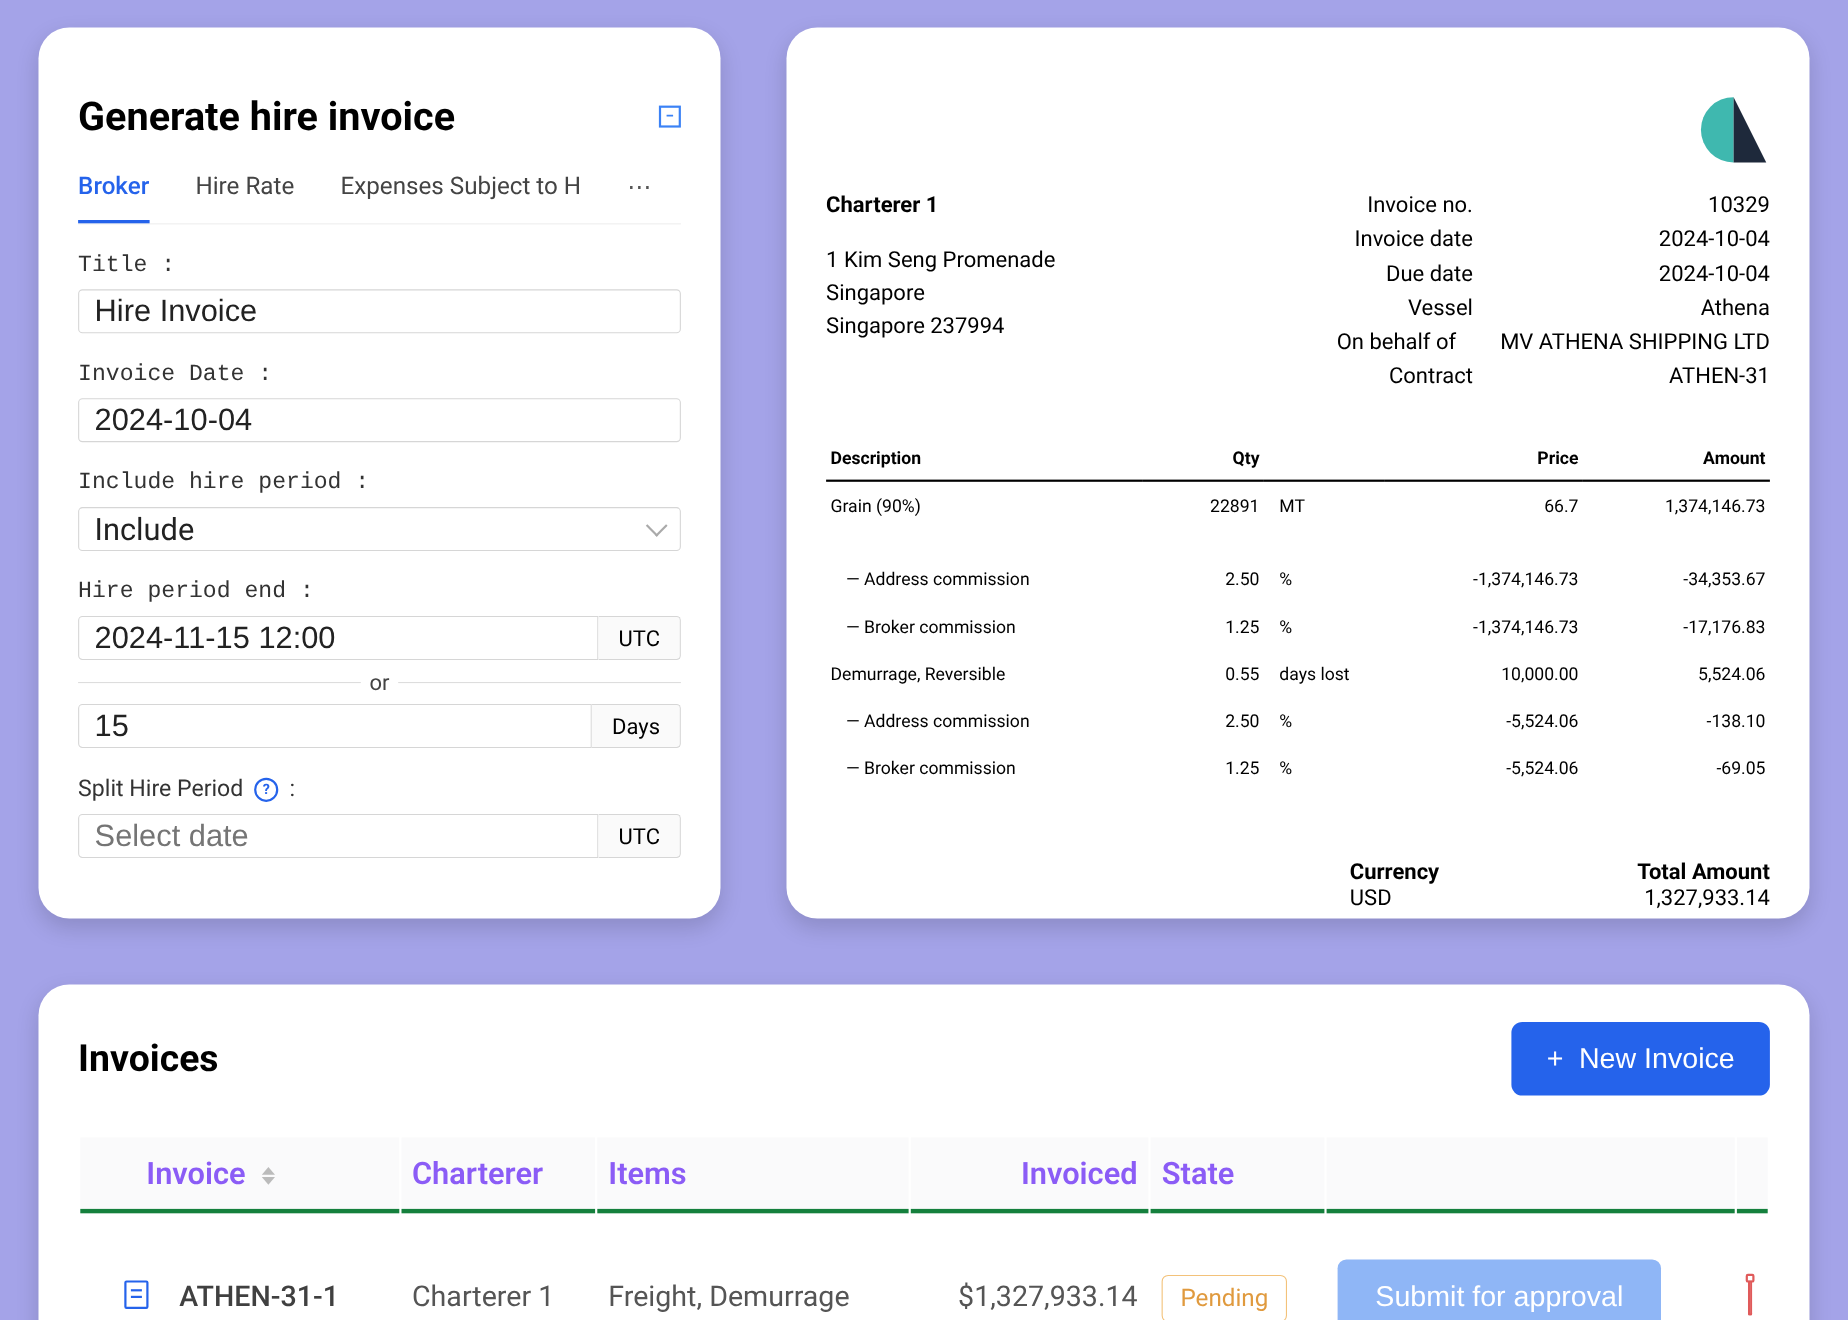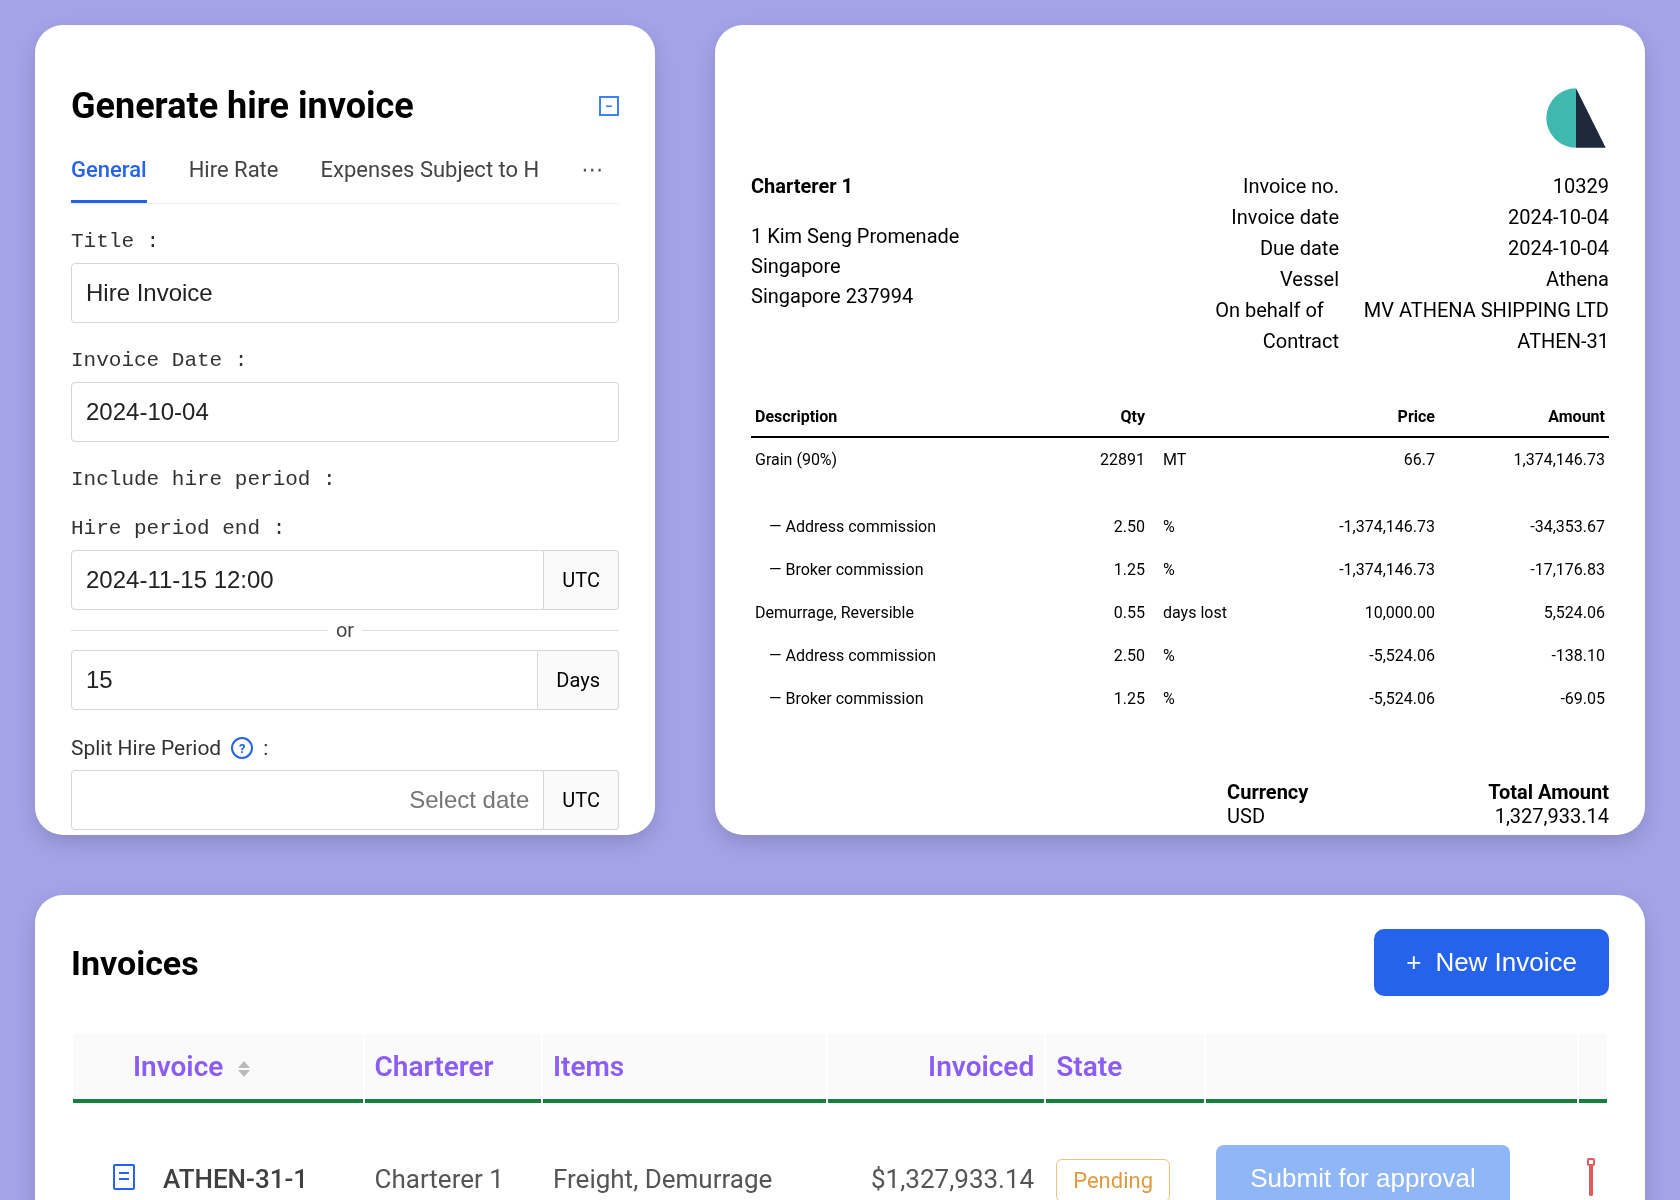--- a/index.html
+++ b/index.html
@@ -29,42 +29,42 @@
   width: 20px; height: 20px; border: 2px solid #3b82f6; display:flex;
   align-items:center; justify-content:center; color:#3b82f6; font-weight:700; font-size:14px;
 }
 .tabs { display:flex; gap:42px; margin-top:30px; border-bottom: 1px solid #eee; position:relative; }
 .tab { font-size: 22px; color:#444; padding-bottom: 18px; cursor:pointer; white-space:nowrap; }
 .tab.active { color:#2563eb; border-bottom: 3px solid #2563eb; font-weight:500; }
 .tab-ellipsis { font-size:22px; color:#555; padding-bottom: 18px; }
 .field-label { font-size: 21px; color:#333; margin-top: 26px; margin-bottom: 10px; font-family: Liberation Mono, monospace; }
 .field-label::after { content: " :"; }
 .input, .select {
-  width:100%; height:60px; border:1px solid #d6d6d6; border-radius:4px;
-  font-size:24px; padding: 0 14px; color:#222;
+  width:100%; height:40px; border:1px solid #d6d6d6; border-radius:4px;
+  font-size:28px; padding: 0 14px; color:#222;
 }
 .select { display:flex; align-items:center; justify-content:space-between; }
 .chevron-down {
   width:14px; height:14px; border-right:2px solid #aaa; border-bottom:2px solid #aaa;
   transform: rotate(45deg); margin-top:-6px;
 }
 .input-addon-row { display:flex; }
 .input-addon-row .input { border-radius:4px 0 0 4px; flex:1; }
 .addon {
   border:1px solid #d6d6d6; border-left:none; border-radius:0 4px 4px 0;
   display:flex; align-items:center; justify-content:center; padding:0 18px;
   font-size:20px; background:#fafafa;
 }
 .or-row { display:flex; align-items:center; margin:8px 0; gap:8px; }
 .or-row hr { flex:1; border:none; border-top:1px solid #ddd; }
 .or-text { font-size:20px; color:#444; }
 .help-label-row { display:flex; align-items:center; gap:10px; margin-top:26px; margin-bottom:10px; }
 .help-label-row .lbl { font-size:21px; color:#333; }
 .help-icon { width:22px; height:22px; border:2px solid #2563eb; border-radius:50%; color:#2563eb; font-size:13px; font-weight:700; display:flex; align-items:center; justify-content:center; }
-.placeholder { color:#b91c1c;text-align:right; }
+.placeholder { color:#b91c1c; }
 
 
 .logo-row { display:flex; justify-content:flex-end; margin-bottom:20px; }
 .logo-svg { width:66px; height:66px; }
 .meta-row { display:flex; justify-content:space-between; }
 .party-block { font-size:20px; line-height:1.5; }
 .party-name { font-weight:700; margin-bottom:20px; }
 .meta-table { font-size:20px; line-height:1.55; }
 .meta-table .r { display:flex; gap:40px; justify-content:flex-end;}
 .meta-table .k { text-align:right; min-width:170px;}
@@ -111,33 +111,37 @@
 <body>
 
 <div class="row">
 
   <div class="card form-card">
     <div class="form-header">
       <h1 class="form-title">Generate hire invoice</h1>
       <div class="collapse-icon">−</div>
     </div>
     <div class="tabs">
-      <div class="tab active">General</div>
+      <div class="tab active">Broker</div>
       <div class="tab">Hire Rate</div>
       <div class="tab">Expenses Subject to H</div>
       <div class="tab-ellipsis">⋯</div>
     </div>
 
     <div class="field-label">Title</div>
     <input class="input" value="Hire Invoice" style="">
 
     <div class="field-label">Invoice Date</div>
     <input class="input" value="2024-10-04" style="">
 
     <div class="field-label">Include hire period</div>
+    <div class="select">
+      <span>Include</span>
+      <span class="chevron-down"></span>
+    </div>
 
     <div class="field-label">Hire period end</div>
     <div class="input-addon-row">
       <input class="input" value="2024-11-15 12:00" style="">
       <div class="addon">UTC</div>
     </div>
     <div class="or-row">
       <hr>
         <span class="or-text">or</span>
         <hr>

